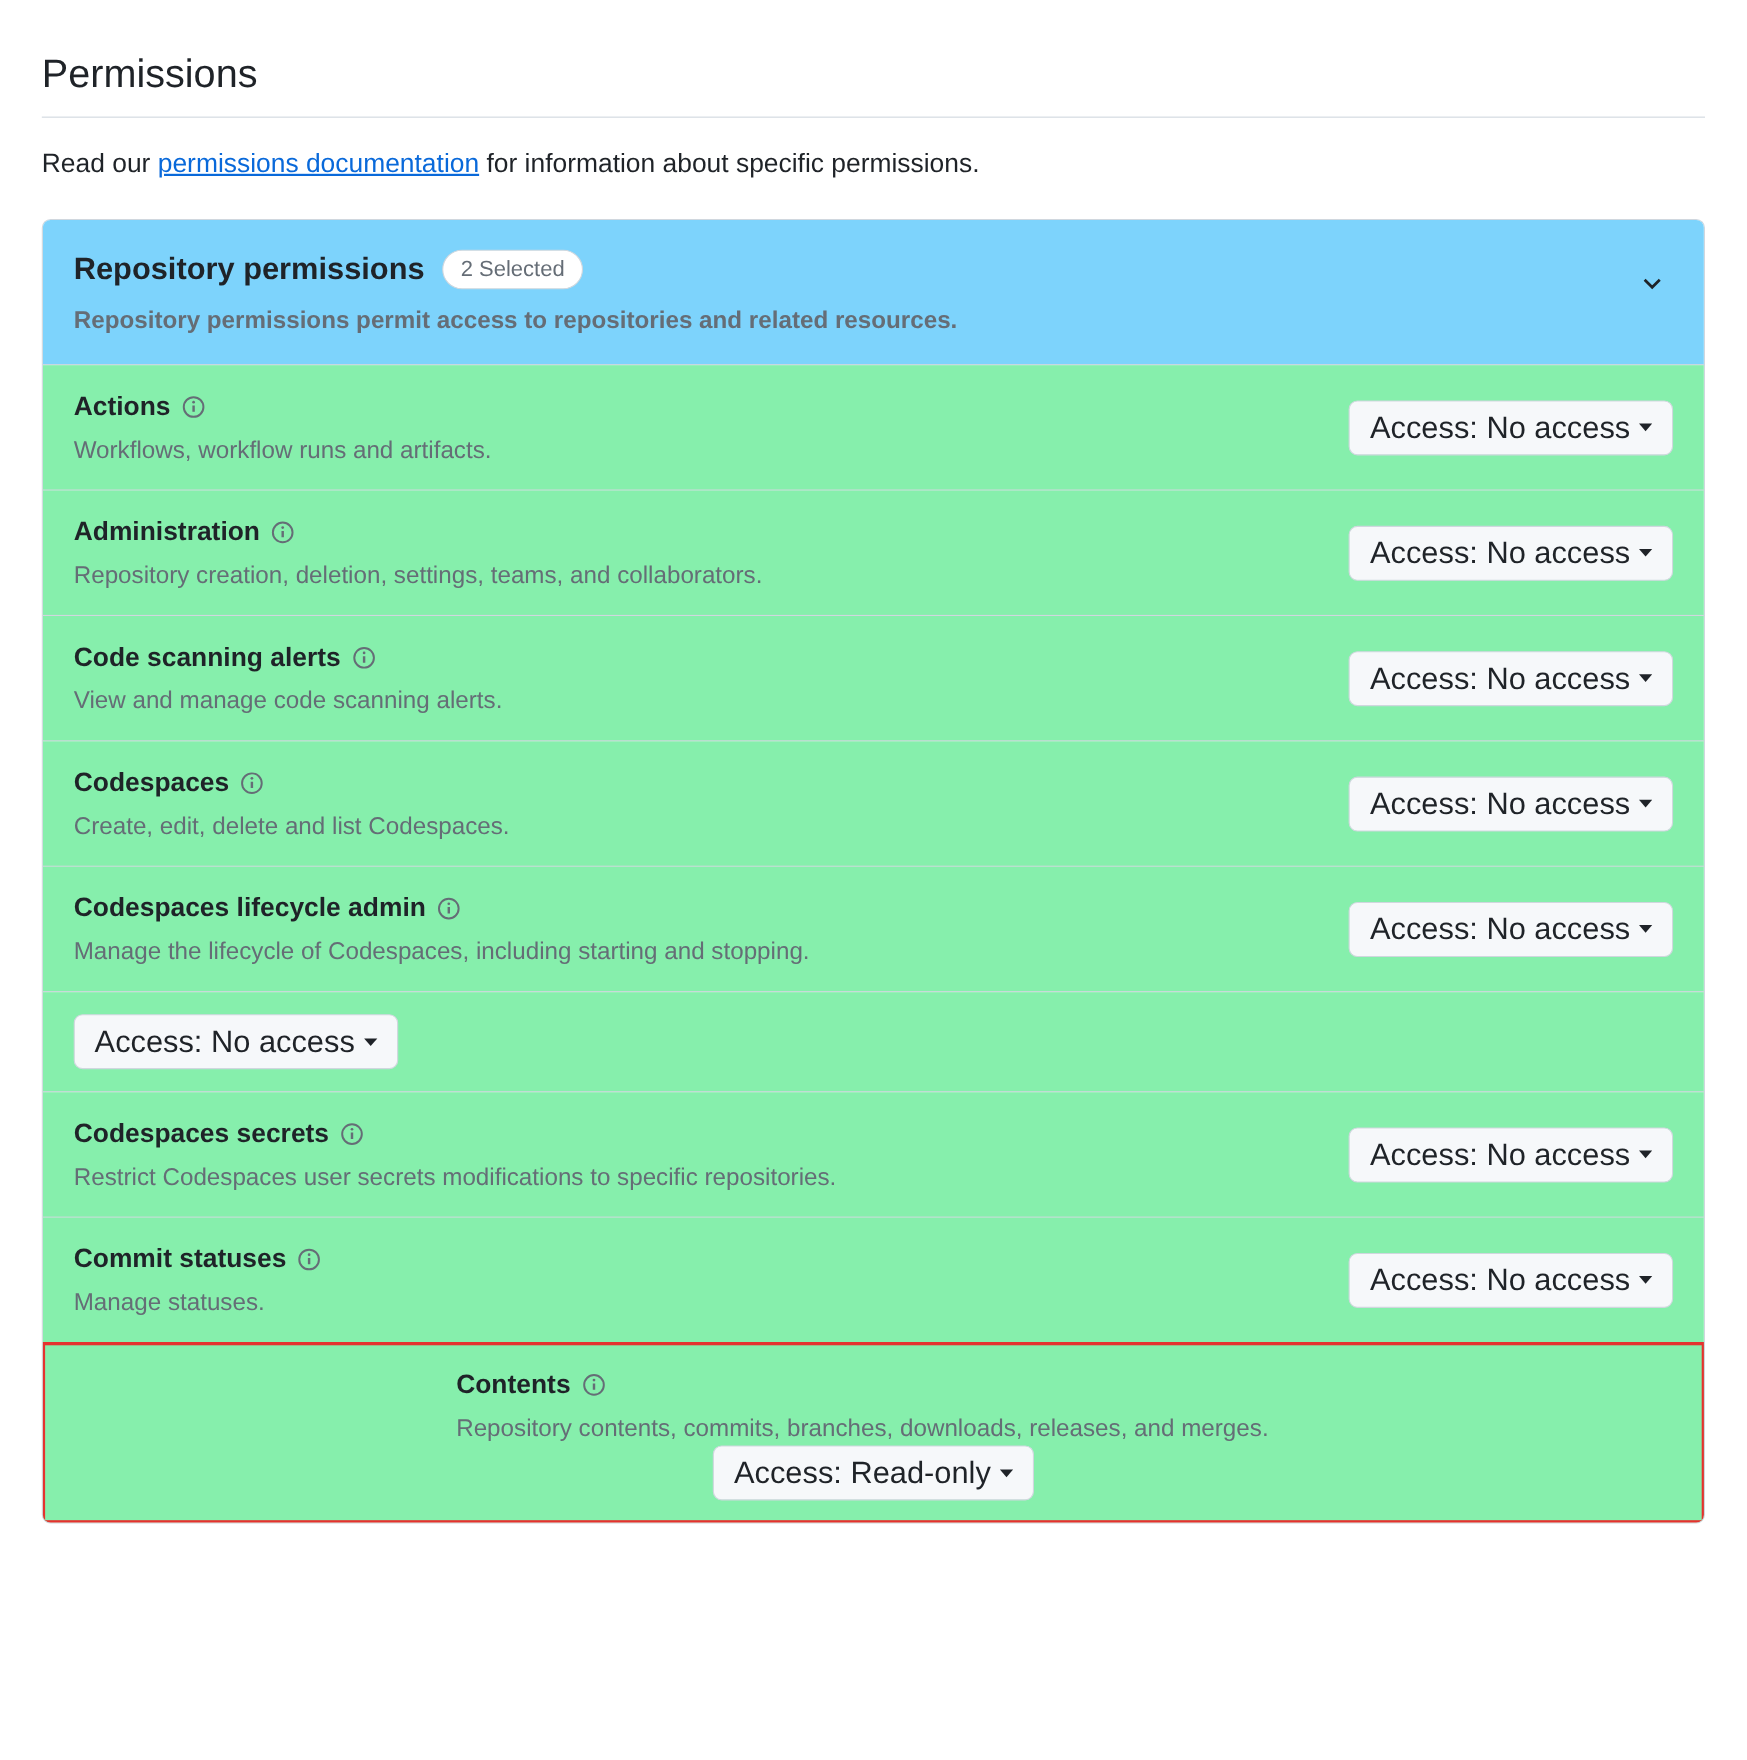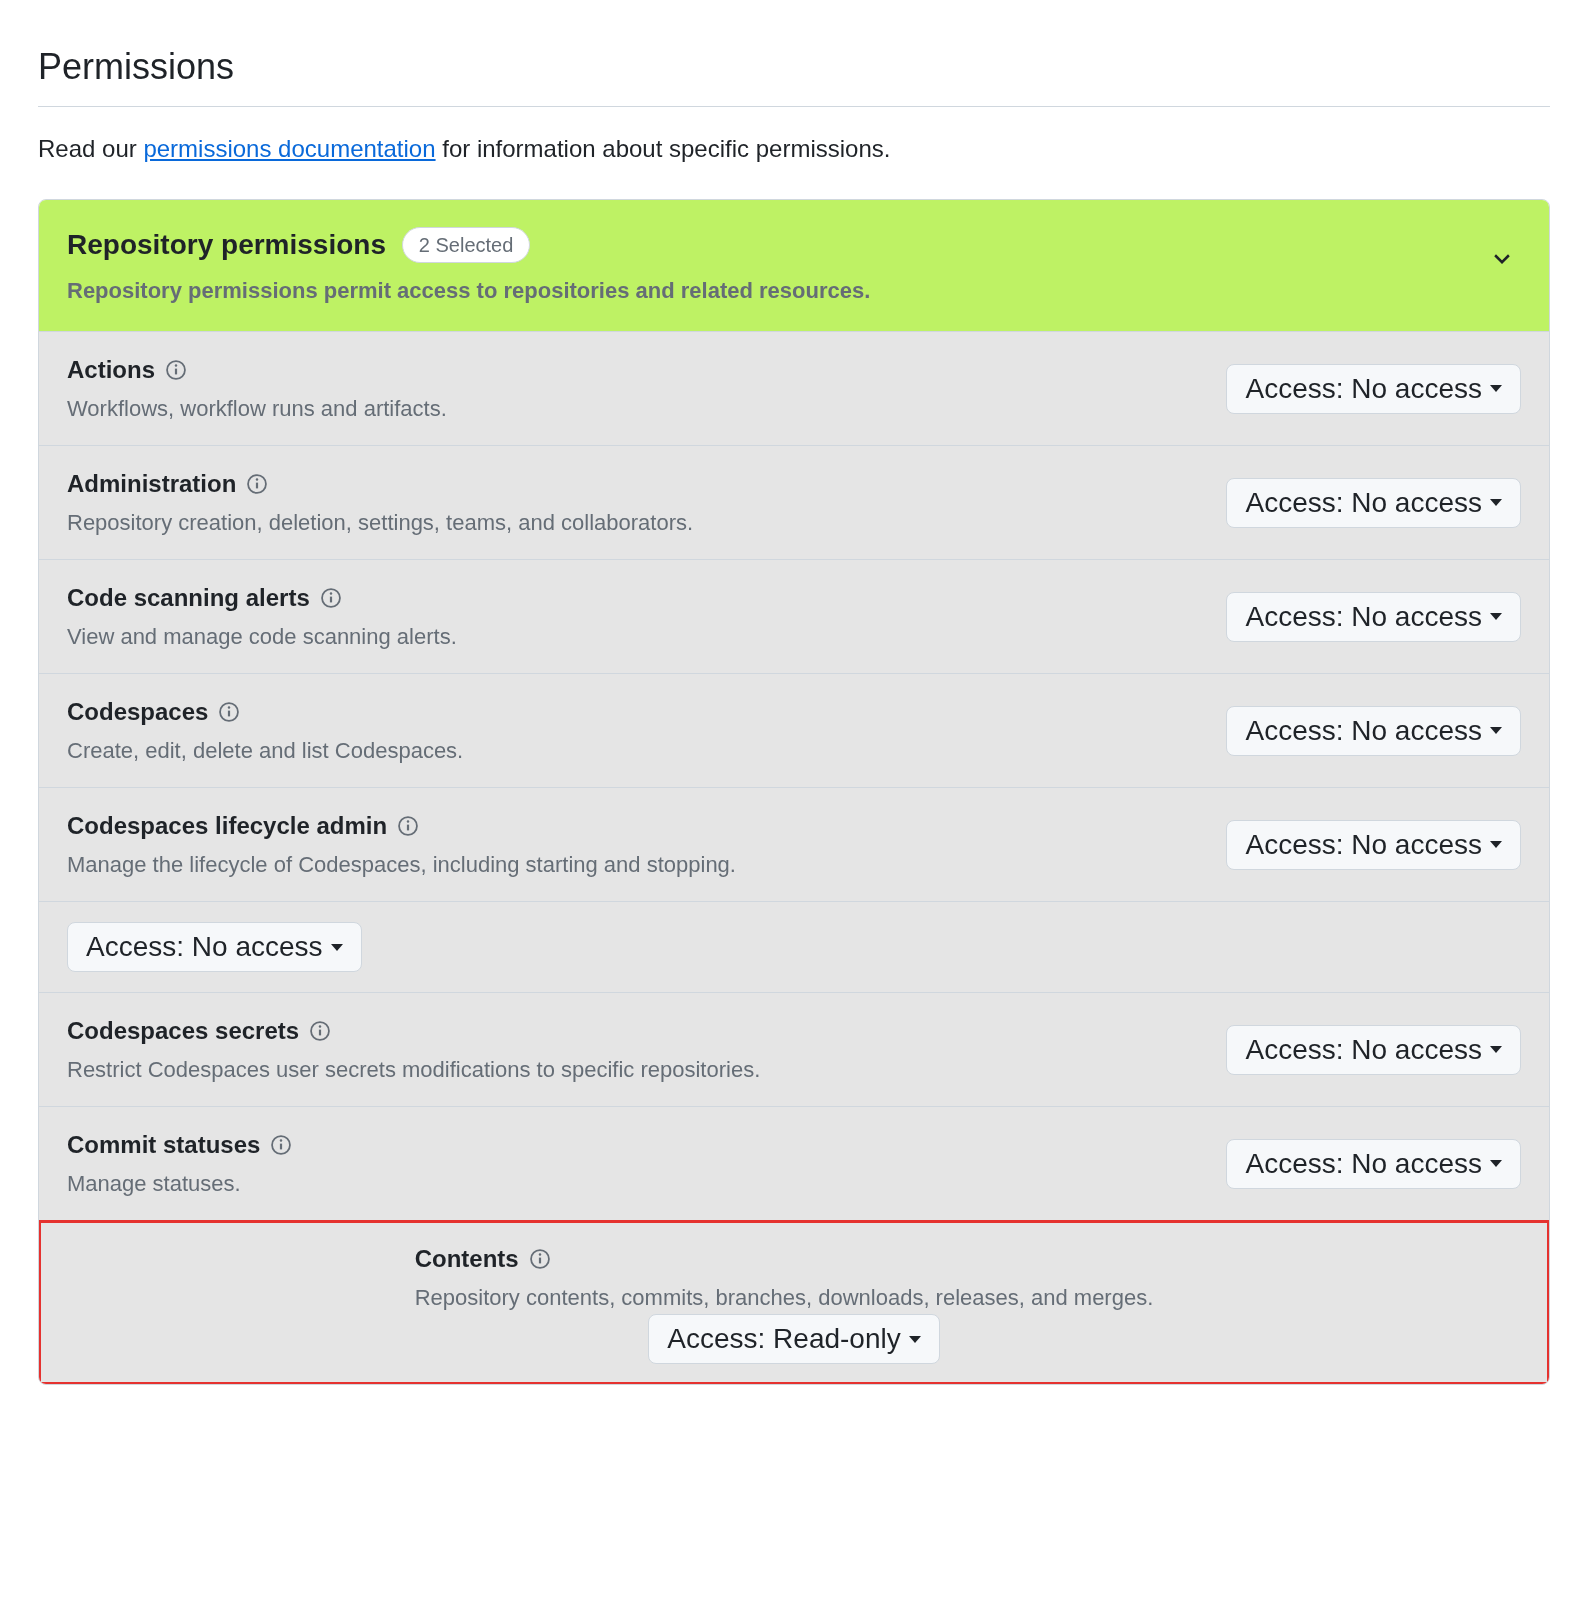--- a/index.html
+++ b/index.html
@@ -32,21 +32,21 @@
     border: 1px solid #d0d7de;
     border-radius: 8px;
     overflow: hidden;
   }
   .panel-header {
     display: flex;
     align-items: flex-start;
     justify-content: space-between;
     padding: 24px 28px;
     border-bottom: 1px solid #d0d7de;
-    background: #bef264;
+    background: #7dd3fc;
   }
   .panel-header .left {
     flex: 1;
   }
   .panel-header h3 {
     display: inline-block;
     font-size: 28px;
     font-weight: 600;
     margin: 0;
     vertical-align: middle;
@@ -76,21 +76,21 @@
     flex-shrink: 0;
     color: #1f2328;
   }
   .perm-list { }
   .perm-row {
     display: flex;
     align-items: center;
     justify-content: space-between;
     padding: 20px 28px;
     border-bottom: 1px solid #d0d7de;
-    background: #e5e5e5;
+    background: #86efac;
   }
   .perm-row:last-child { border-bottom: none; }
   .perm-row.highlight {
     outline: 3px solid #e5322f;
     outline-offset: -2px;
     flex-direction: column;
   }
   .perm-left { flex: 1; padding-right: 20px; }
   .perm-title {
     font-size: 24px;

